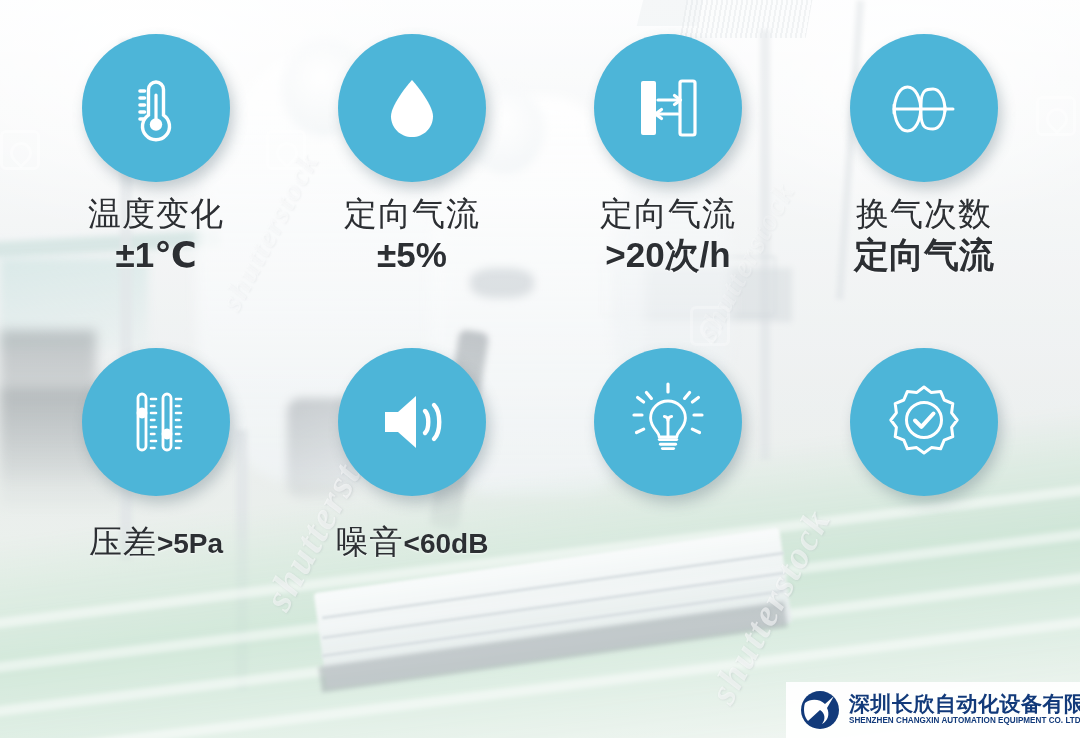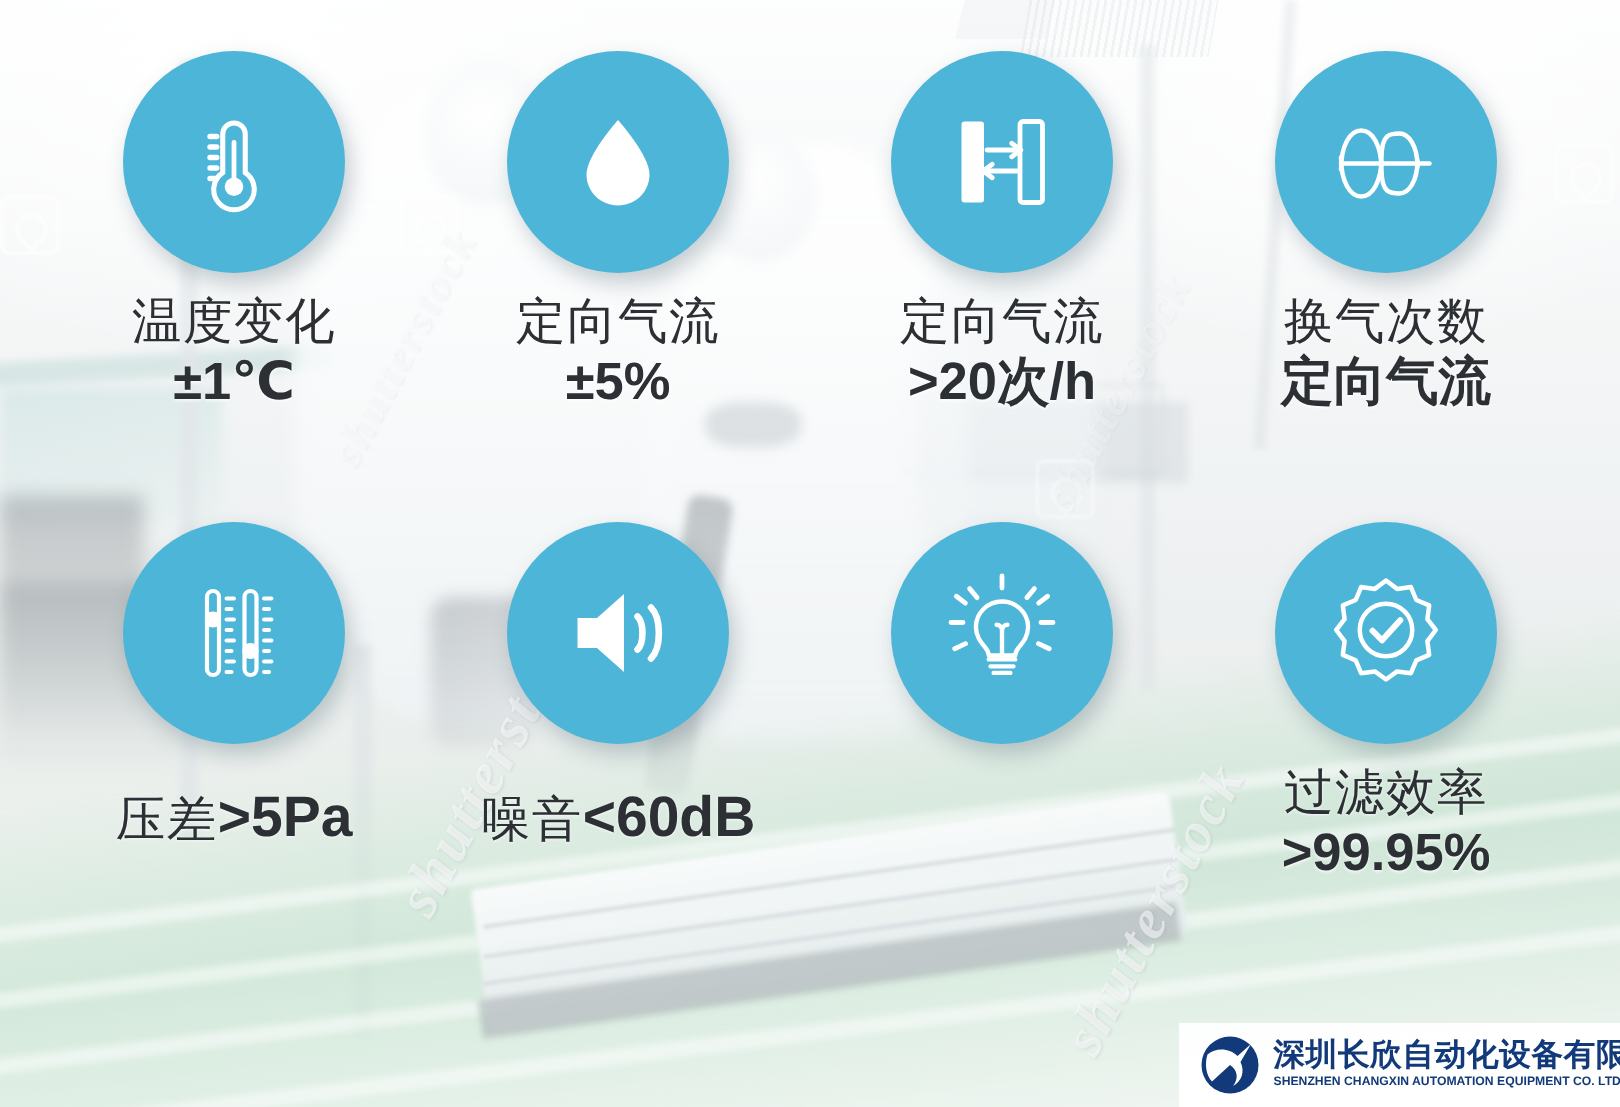--- a/index.html
+++ b/index.html
@@ -226,21 +226,21 @@
     font-size:35px;
     font-weight:700;
     letter-spacing:0px;
   }
   .label.inline {
     margin-top:26px;
     font-size:33px;
     white-space:nowrap;
   }
   .label.inline .l1 { display:inline; font-size:33px; font-weight:400; }
-  .label.inline .l2 { display:inline; font-size:38px; font-weight:700; }
+  .label.inline .l2 { display:inline; font-size:28px; font-weight:700; }
 
   
   .logo-panel {
     position:absolute; right:0px; bottom:0px;
     width:294px; height:56px;
     background:rgba(255,255,255,.93);
     display:flex; align-items:center;
     padding-left:14px; gap:9px;
   }
   .logo-mark { width:40px; height:40px; flex:0 0 auto; }
@@ -463,24 +463,20 @@
   <div class="cell r2">
     <div class="badge">
       <span>
         <svg width="84" height="84" viewBox="0 0 84 84" fill="none" stroke="#ffffff" stroke-width="3" stroke-linecap="round" stroke-linejoin="round">
           <path d="M42 7l7.4 5.6 9.2-1.2 3.6 8.6 8.6 3.6-1.2 9.2L75.2 40l-5.6 7.4 1.2 9.2-8.6 3.6-3.6 8.6-9.2-1.2L42 73l-7.4-5.4-9.2 1.2-3.6-8.6-8.6-3.6 1.2-9.2L8.8 40l5.6-7.2-1.2-9.2 8.6-3.6 3.6-8.6 9.2 1.2z"></path>
           <circle cx="42" cy="40" r="17.5"></circle>
           <path d="M33 40.5l6.4 6.4L51.5 33.5" stroke-width="4"></path>
         </svg>
       </span>
     </div>
-    <div class="label">
-      <span class="l1">过滤效率</span>
-      <span class="l2">&gt;99.95%</span>
-    </div>
   </div>
 </div>
 
 <div class="logo-panel">
   <span class="logo-mark">
     <svg width="40" height="40" viewBox="0 0 40 40">
       <circle cx="20" cy="20" r="19" fill="#123a7a"></circle>
       <path d="M5 13c6-5 15-4 20 1l9-8-7 12c3 6 1 13-5 16 4-5 3-11-2-14L8 31c-4-4-5-12-3-18z" fill="#ffffff"></path>
     </svg>
   </span>

